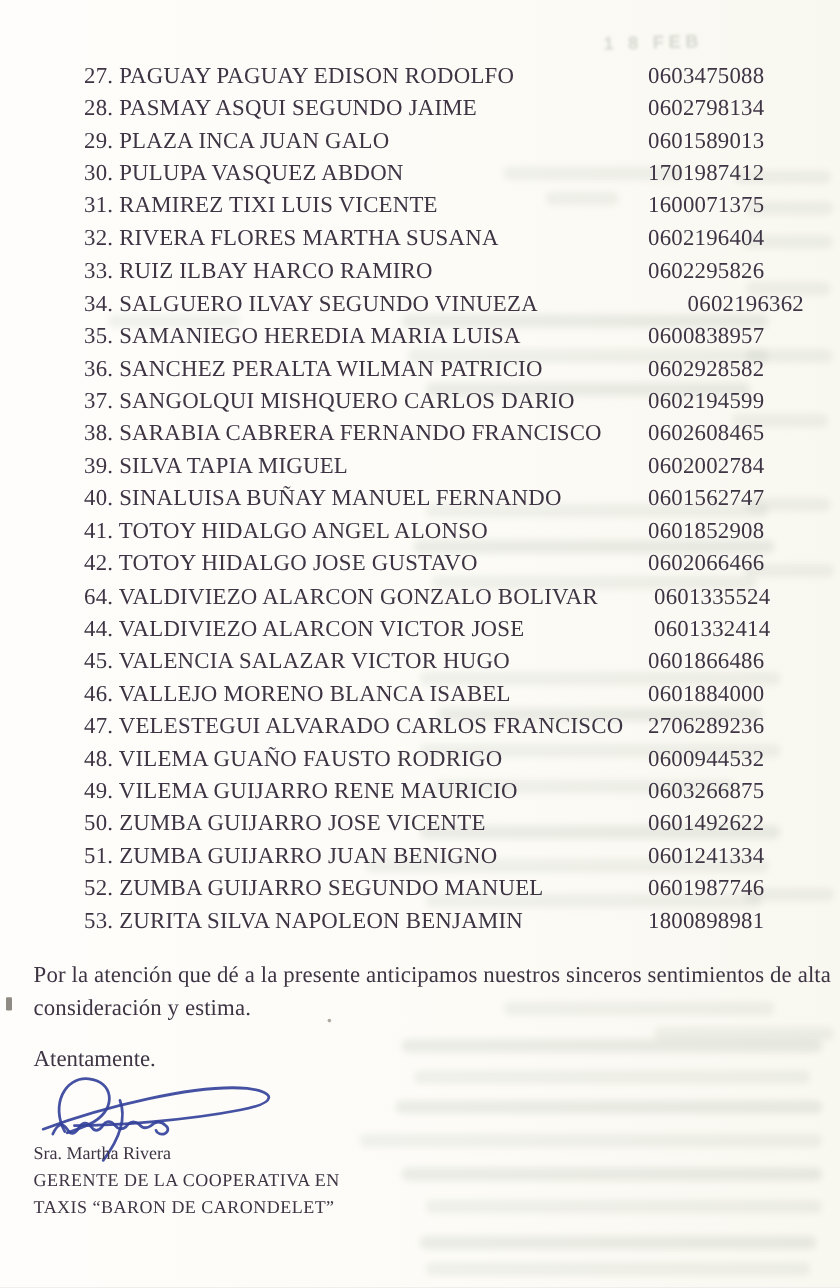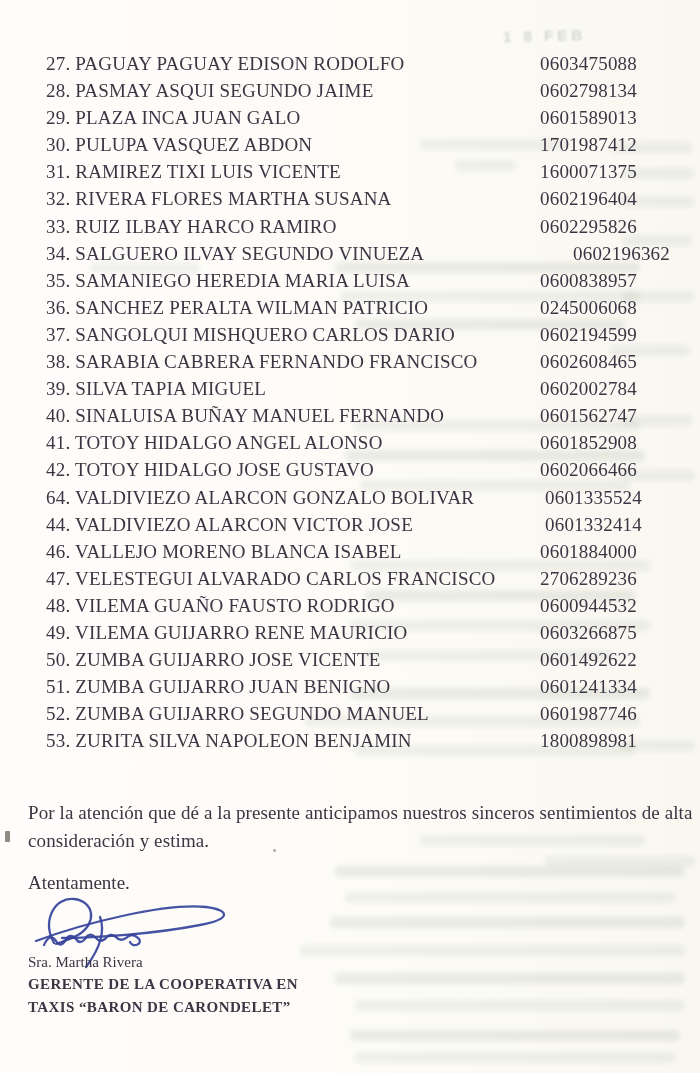--- a/index.html
+++ b/index.html
@@ -7,36 +7,36 @@
     position:relative;
     width:700px;height:1073px;
     background:linear-gradient(90deg,#fefdfb 0%,#fcfbf6 55%,#f8f7f0 100%);
     font-family:"Liberation Serif","DejaVu Serif",serif;
     color:var(--ink,#3e3444);
     overflow:hidden;
   }
   
   .roster{position:absolute;top:50px;left:0;width:100%;}
   .row{position:relative;height:27.1px;line-height:27.1px;font-size:19px;
-       letter-spacing:.2px;white-space:nowrap;padding-left:46px;}
+       letter-spacing:.2px;white-space:nowrap;padding-left:70px;}
   .row .id{position:absolute;left:540px;top:0;}
   .row:nth-child(8)  .id{left:549px;margin-left:24px;}   
   .row:nth-child(17) .id{left:545px;text-align:center;}   
   .row:nth-child(18) .id{left:545px;}   
   
   .closing{position:absolute;left:28px;top:799px;width:676px;margin:0;
            font-size:19px;line-height:28px;letter-spacing:.1px;}
   .salutation{position:absolute;left:28px;top:869px;margin:0;font-size:19px;line-height:28px;}
   
   .signature-svg{position:absolute;left:14px;top:889px;}
   .signature-svg path{fill:none;stroke:var(--sig,#35429b);stroke-width:2.3;
                       stroke-linecap:round;stroke-linejoin:round;opacity:.92;}
   
   .signer{position:absolute;left:28px;top:951px;font-size:15px;line-height:22.4px;}
-  .signer .bold{font-weight:bold;letter-spacing:.4px;}
+  .signer .bold{font-weight:normal;letter-spacing:.4px;}
   
   .stamp{position:absolute;left:503px;top:27px;font-family:"Liberation Sans",sans-serif;
          font-size:15px;font-weight:bold;letter-spacing:4px;color:#8d9a8d;
          opacity:.35;filter:blur(1.2px);transform:rotate(-1.5deg);}
   .ghost{position:absolute;height:11px;border-radius:5px;background:#7e8f7c;
          opacity:.10;filter:blur(2.5px);}
   .ghost.dk{opacity:.14;}
   .speck{position:absolute;left:5px;top:831px;width:5px;height:11px;
          background:#5f5850;opacity:.7;border-radius:1px;}
   .dust{position:absolute;left:273px;top:849px;width:3px;height:3px;
@@ -120,21 +120,21 @@
       <div class="row">
       <span class="nm">34. SALGUERO ILVAY SEGUNDO VINUEZA</span>
       <span class="id">0602196362</span>
     </div>
       <div class="row">
       <span class="nm">35. SAMANIEGO HEREDIA MARIA LUISA</span>
       <span class="id">0600838957</span>
     </div>
       <div class="row">
       <span class="nm">36. SANCHEZ PERALTA WILMAN PATRICIO</span>
-      <span class="id">0245006068</span>
+      <span class="id">0602928582</span>
     </div>
       <div class="row">
       <span class="nm">37. SANGOLQUI MISHQUERO CARLOS DARIO</span>
       <span class="id">0602194599</span>
     </div>
       <div class="row">
       <span class="nm">38. SARABIA CABRERA FERNANDO FRANCISCO</span>
       <span class="id">0602608465</span>
     </div>
       <div class="row">
@@ -153,20 +153,24 @@
       <span class="nm">42. TOTOY HIDALGO JOSE GUSTAVO</span>
       <span class="id">0602066466</span>
     </div>
       <div class="row">
       <span class="nm">64. VALDIVIEZO ALARCON GONZALO BOLIVAR</span>
       <span class="id">0601335524</span>
     </div>
       <div class="row">
       <span class="nm">44. VALDIVIEZO ALARCON VICTOR JOSE</span>
       <span class="id">0601332414</span>
+    </div>
+      <div class="row">
+      <span class="nm">45. VALENCIA SALAZAR VICTOR HUGO</span>
+      <span class="id">0601866486</span>
     </div>
       <div class="row">
       <span class="nm">46. VALLEJO MORENO BLANCA ISABEL</span>
       <span class="id">0601884000</span>
     </div>
       <div class="row">
       <span class="nm">47. VELESTEGUI ALVARADO CARLOS FRANCISCO</span>
       <span class="id">2706289236</span>
     </div>
       <div class="row">

